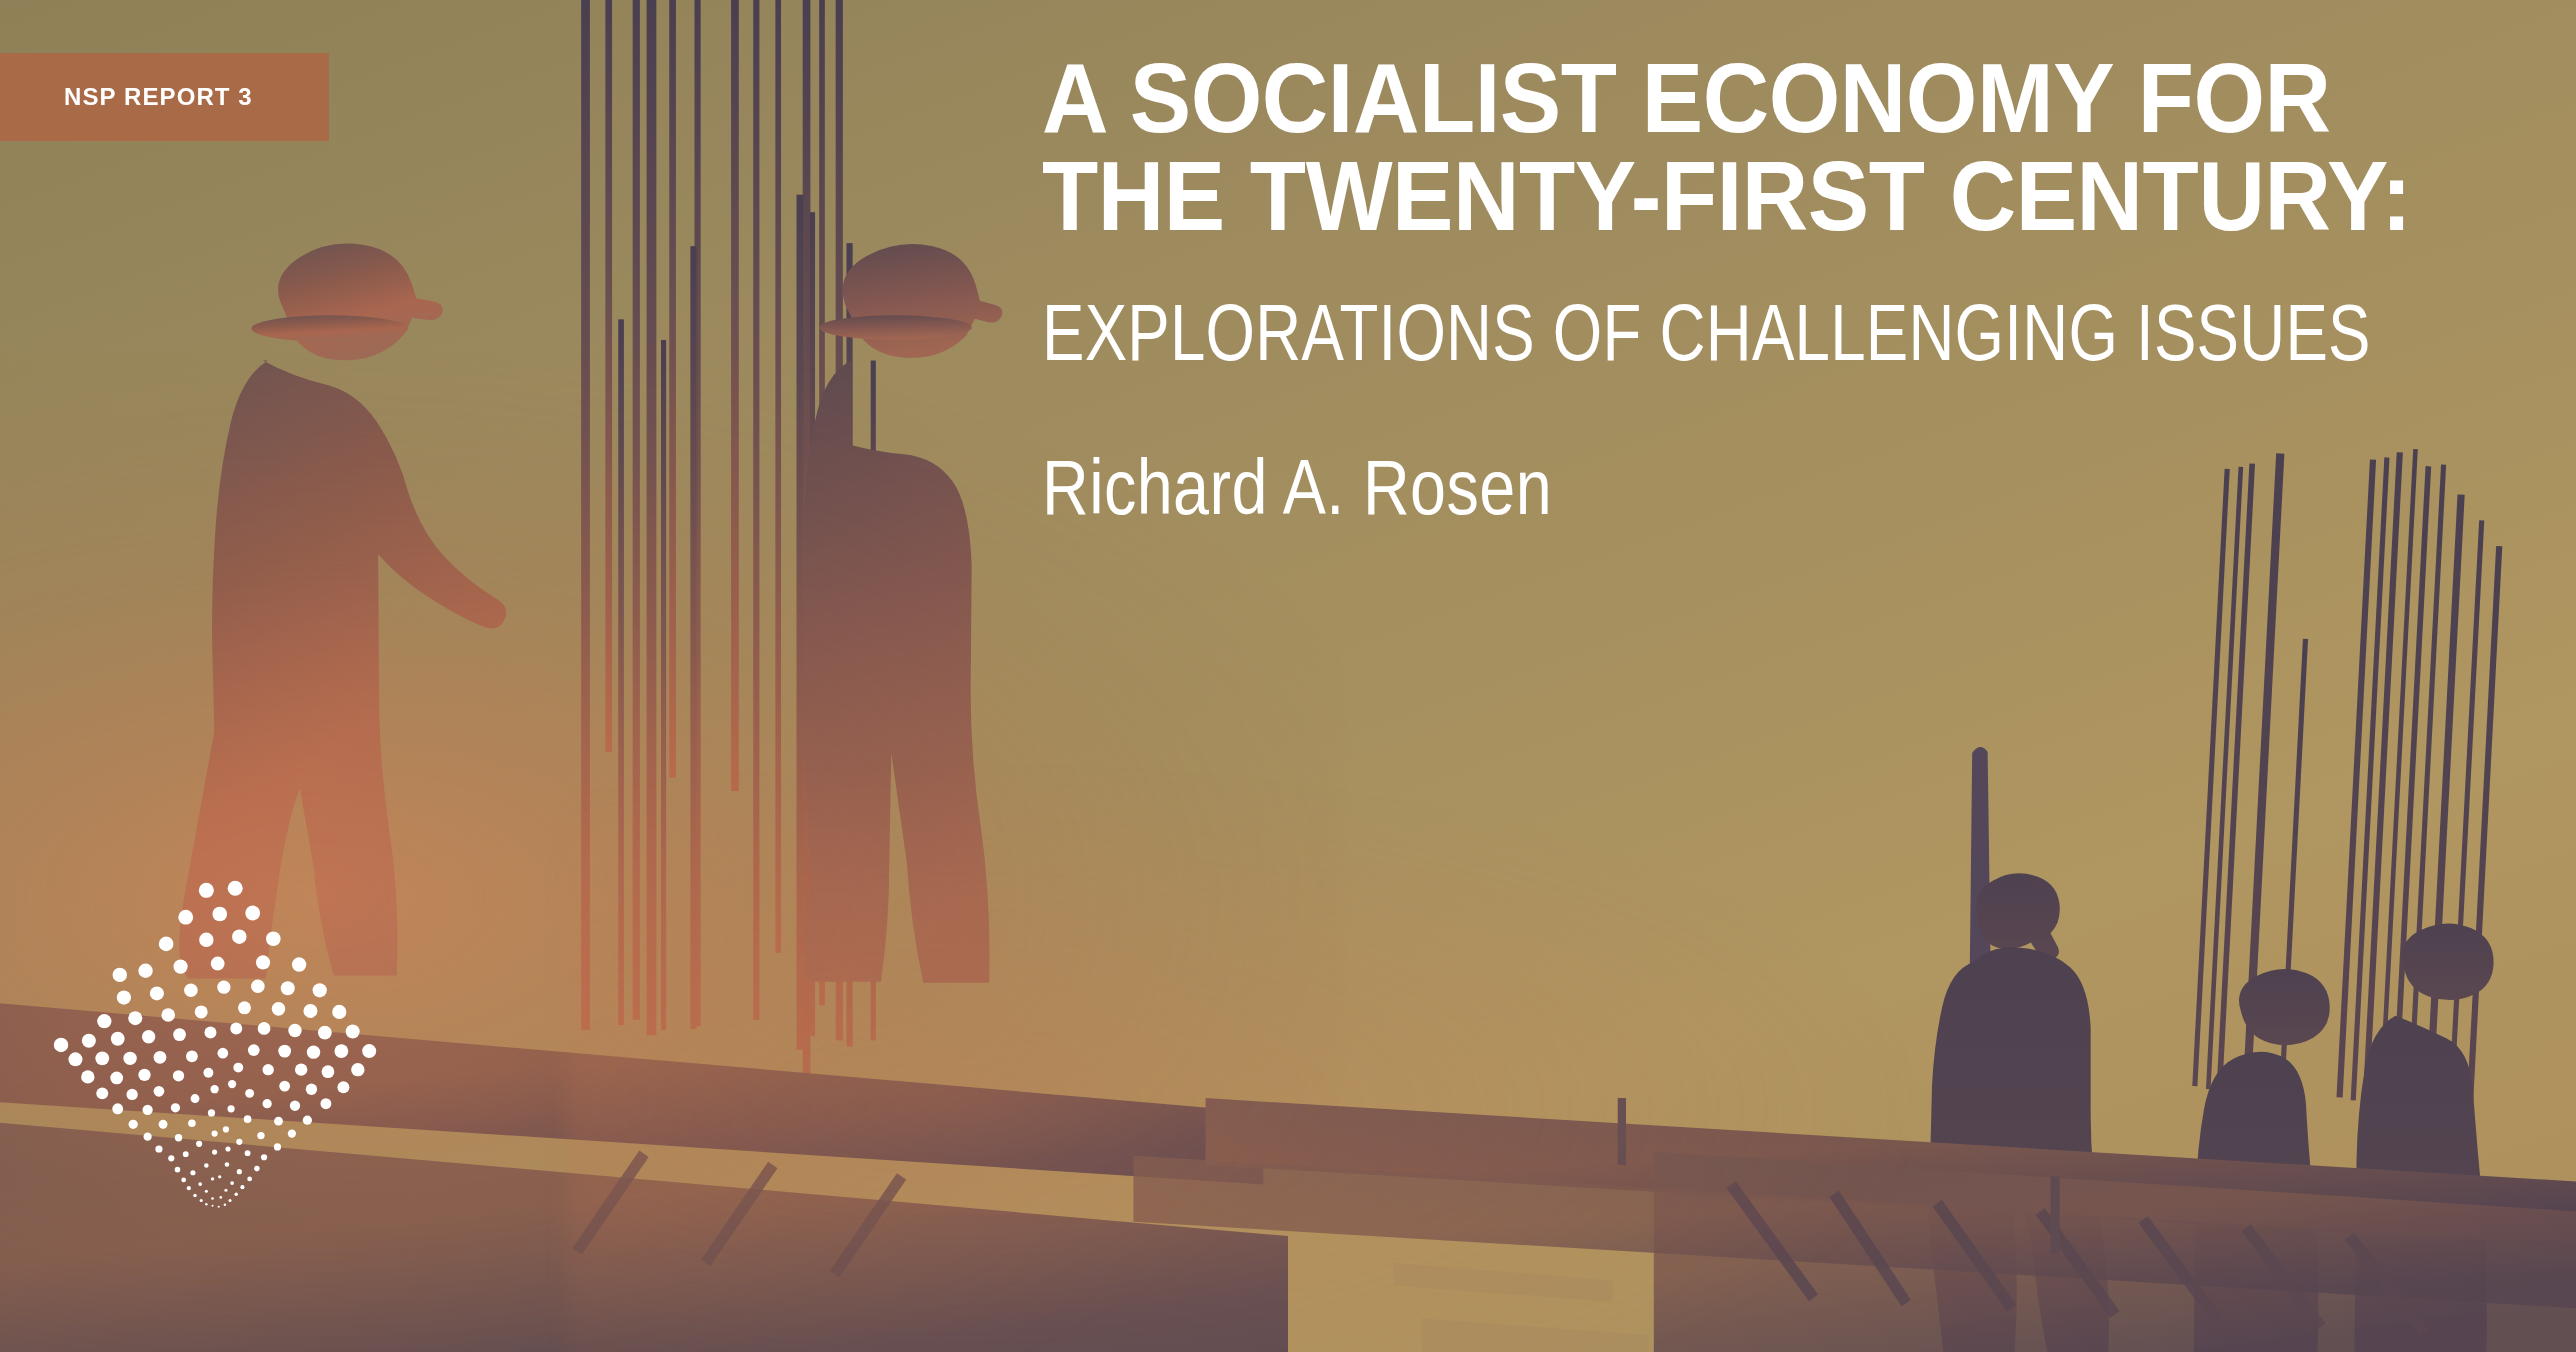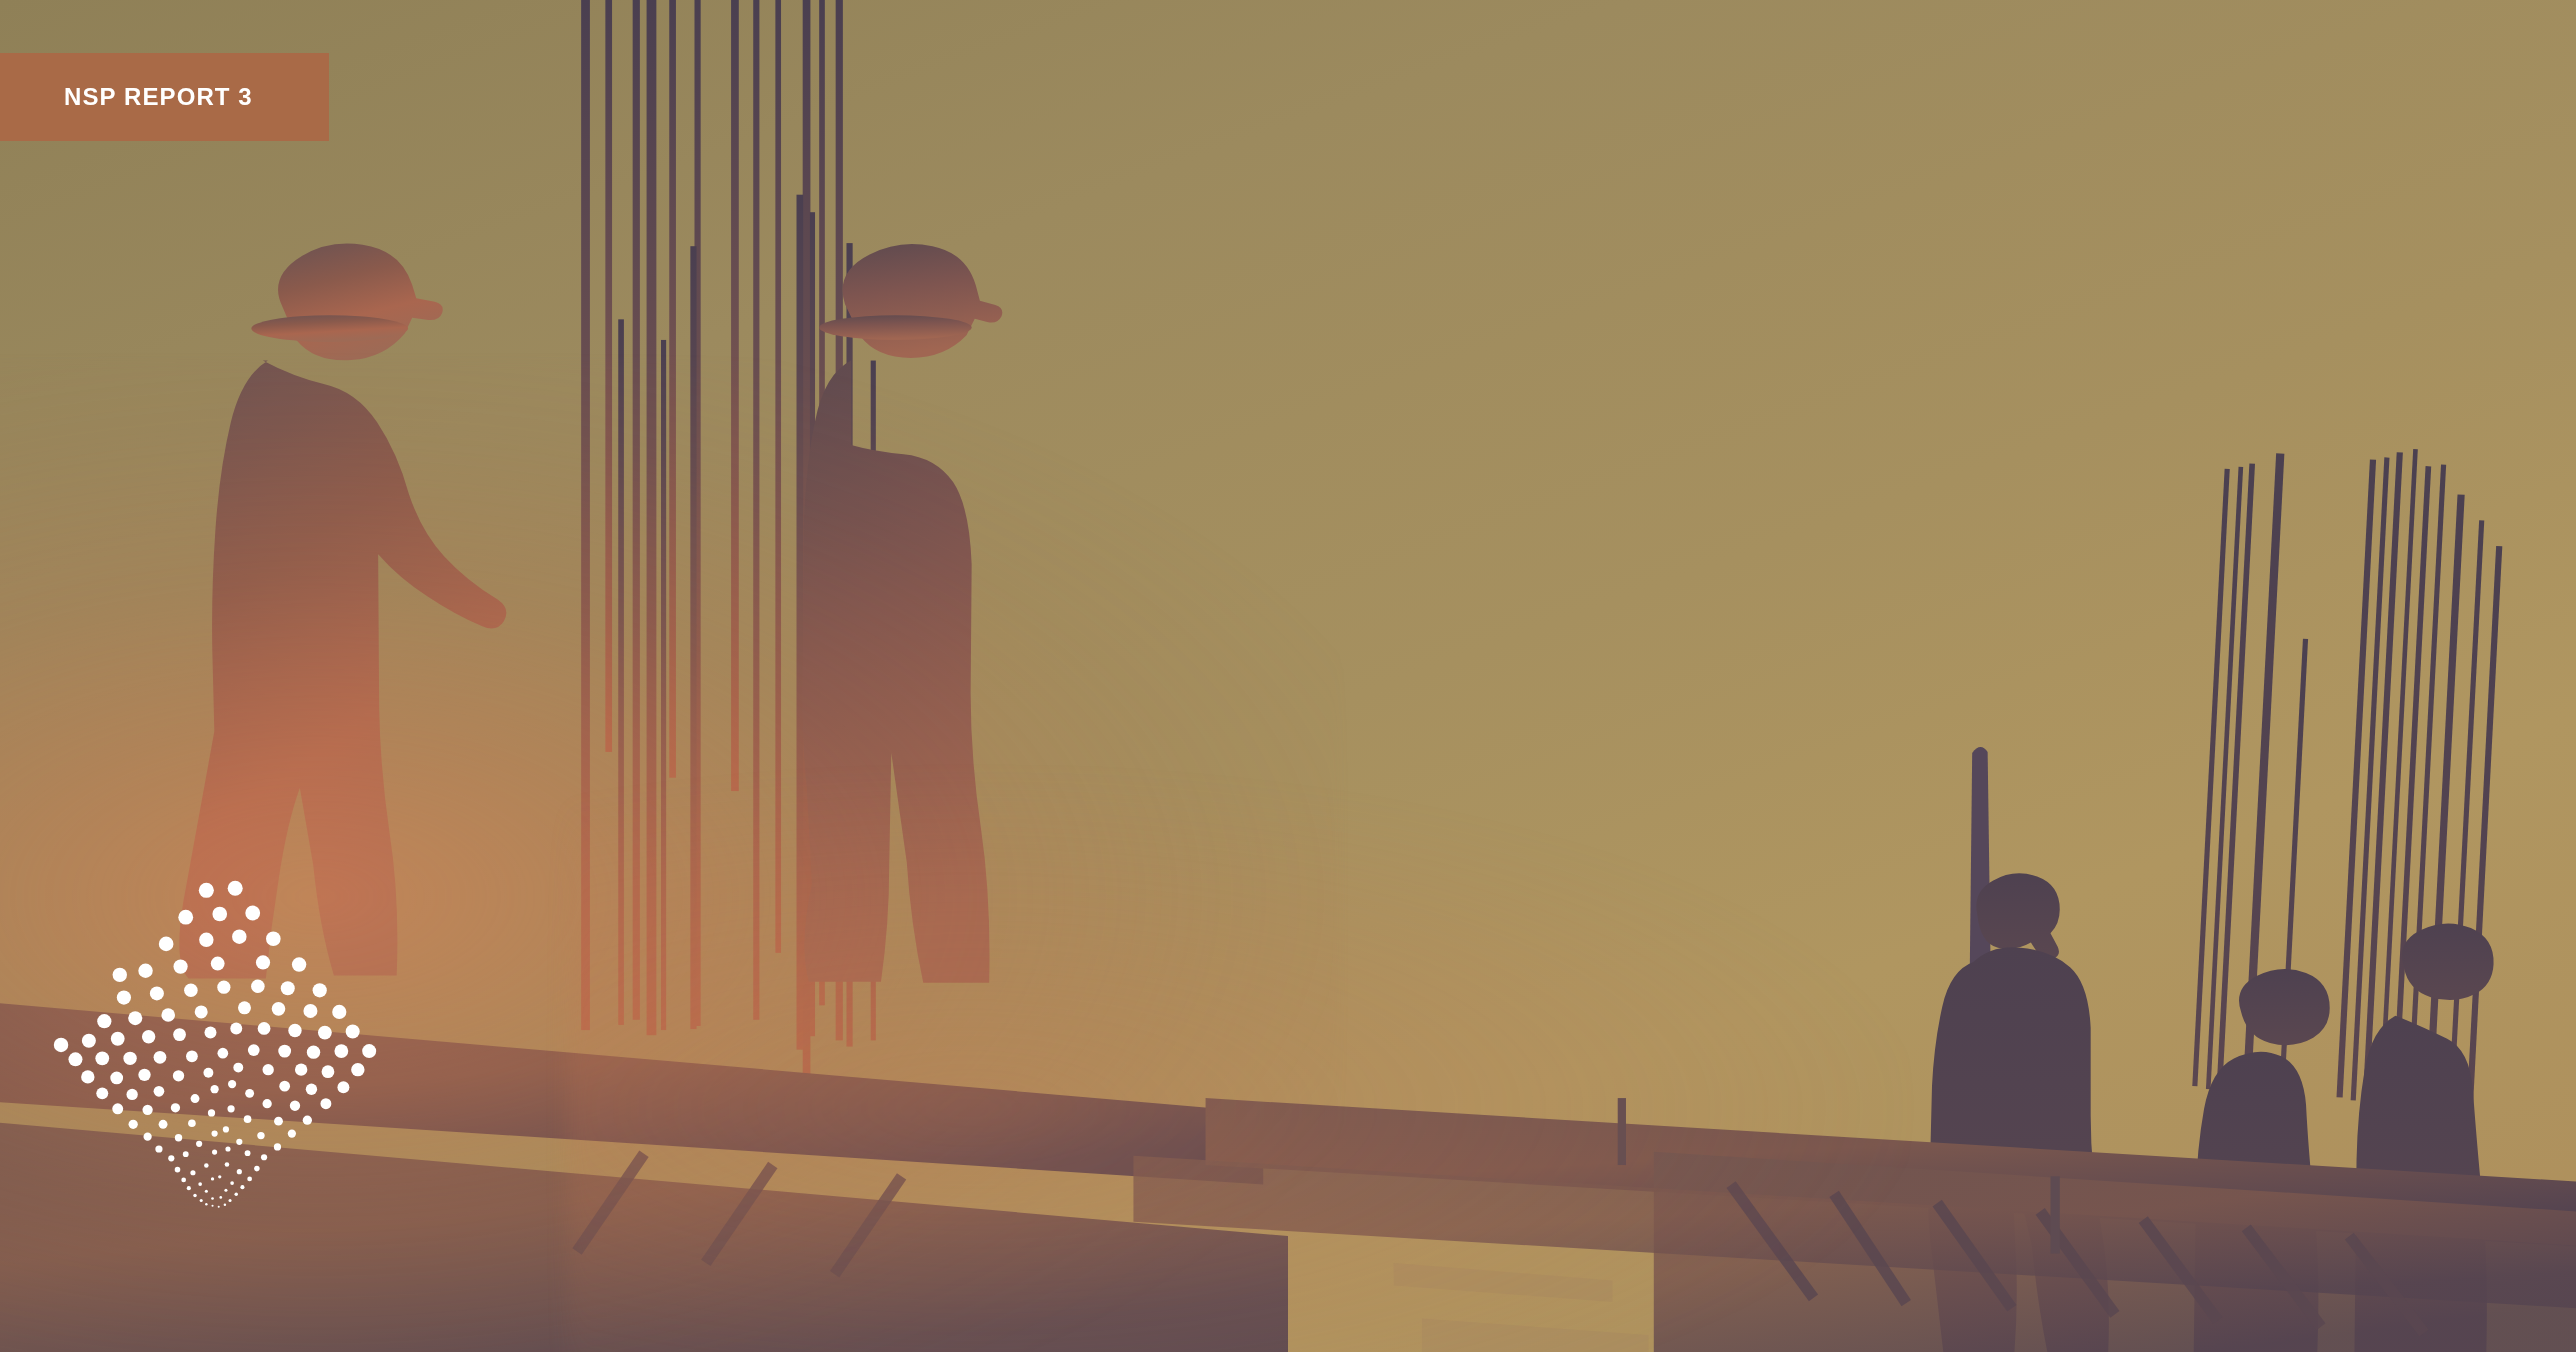--- a/index.html
+++ b/index.html
@@ -373,20 +373,26 @@
     </svg>
 
     <div class="glow"></div>
     <div class="glow2"></div>
   </div>
 
   <div class="badge">
     <span class="badge-label">NSP REPORT 3</span>
   </div>
 
+  <div class="title-block">
+    <div class="title">A SOCIALIST ECONOMY FOR
+THE TWENTY-FIRST CENTURY:</div>
+    <div class="subtitle">EXPLORATIONS OF CHALLENGING ISSUES</div>
+    <div class="author">Richard A. Rosen</div>
+  </div>
 
   <div class="logo">
 
     <svg class="burst" viewBox="0 0 700 720">
       <g fill="#ffffff">
 
         <circle cx="352" cy="700" r="2"></circle>
           <circle cx="364" cy="702" r="2"></circle>
         <circle cx="340" cy="697" r="2.4"></circle>
           <circle cx="376" cy="698" r="2.4"></circle>

